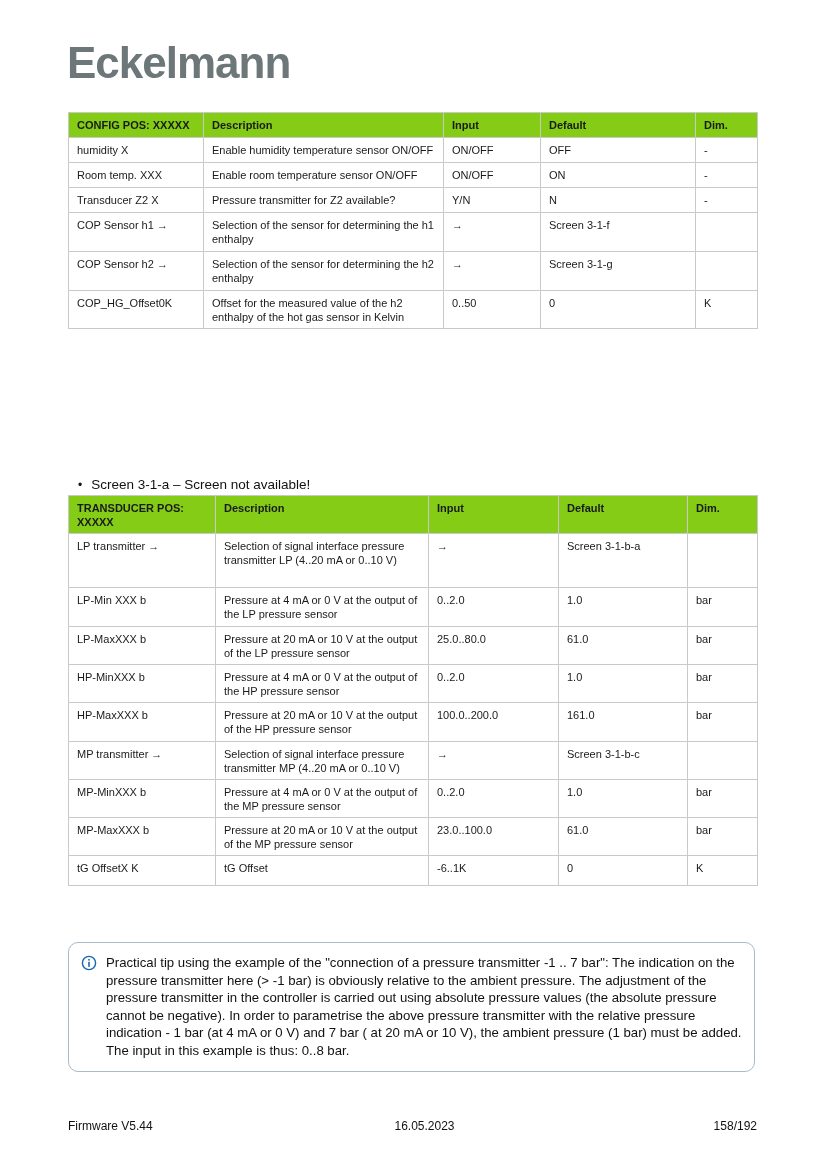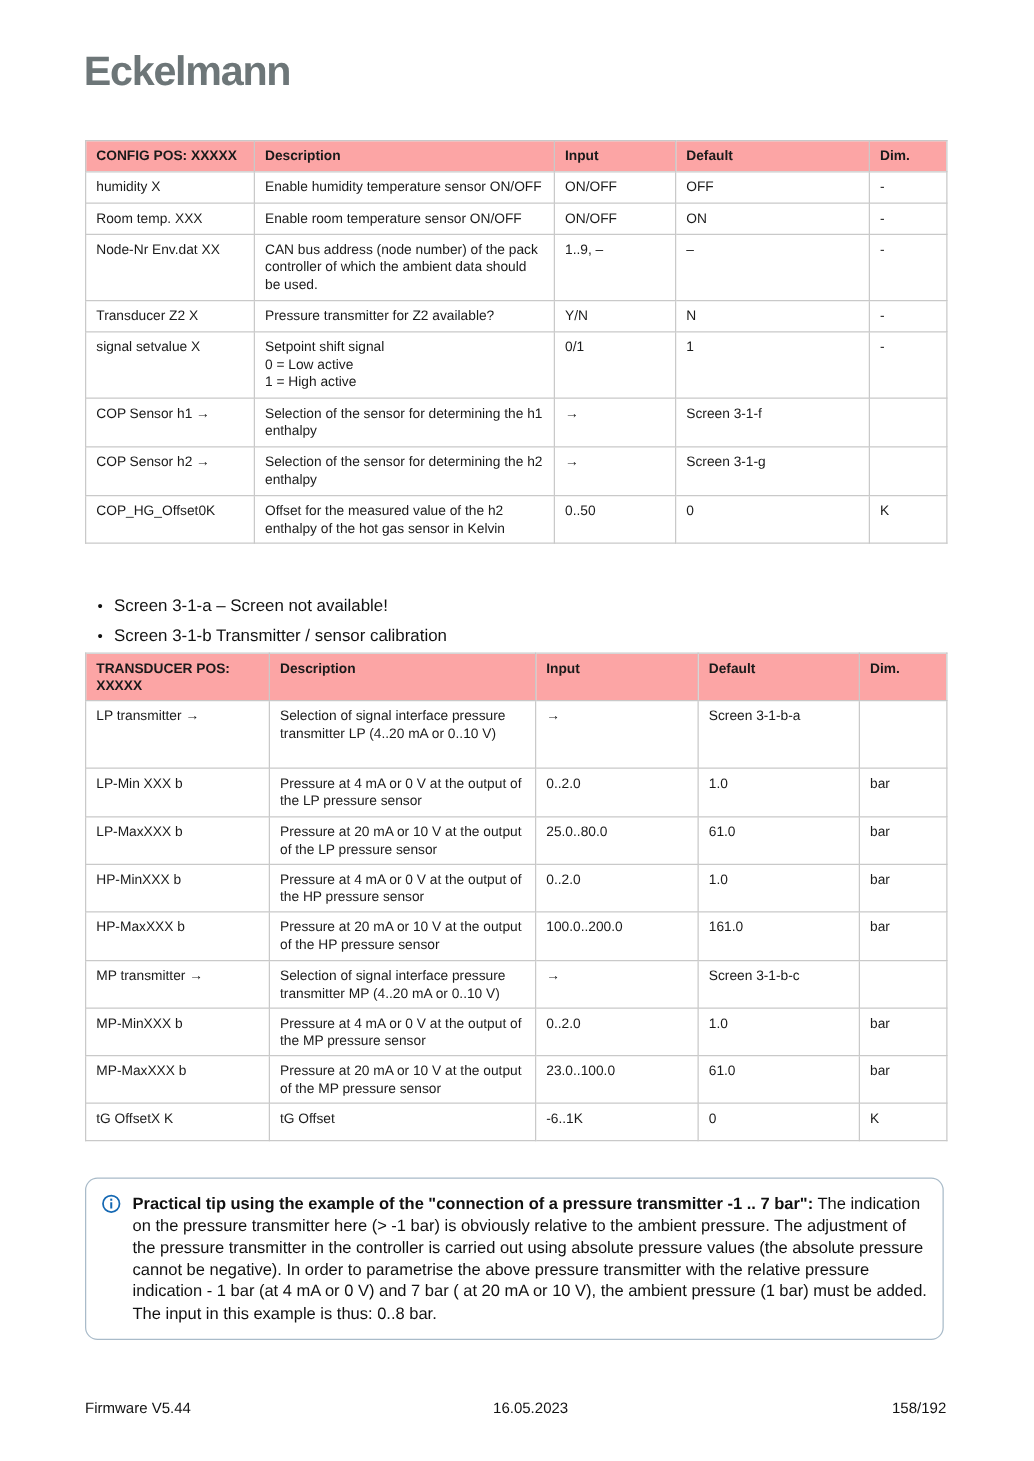--- a/index.html
+++ b/index.html
@@ -6,57 +6,57 @@
   .page{
     position:relative;
     width:827px;height:1169px;
     background:#ffffff;
     font-family:"Liberation Sans","DejaVu Sans",sans-serif;
     color:#1a1a1a;
     overflow:hidden;
   }
   .logo{
     position:absolute;left:67px;top:38px;
-    font-size:33px;font-weight:bold;letter-spacing:-1px;
+    font-size:44px;font-weight:bold;letter-spacing:-1px;
     color:#6d7678;
   }
   .content{position:absolute;left:68px;width:689px;}
   table{
     border-collapse:collapse;table-layout:fixed;width:689px;
     border:1px solid #a8a8a8;
   }
   th,td{
     border:1px solid #c9c9c9;
     vertical-align:top;
     font-size:11px;line-height:14px;
     padding:5px 8px 4px 8px;
     white-space:pre-line;
     overflow:hidden;
   }
-  th{ text-align:left;font-weight:bold;background:#fca5a5; }
+  th{ text-align:left;font-weight:bold;background:#84cc16; }
   td{ background:#ffffff; }
   .t1{top:112px;position:absolute;}
-  .t2{top:522px;position:absolute;padding-left:40px;}
+  .t2{top:495px;position:absolute;padding-left:40px;}
   .bullets{position:absolute;top:477px;left:10px;}
   .bullet-line{
     display:flex;align-items:baseline;gap:9px;
     font-size:13.5px;line-height:16px;margin-bottom:8px;color:#111;
   }
   .bullet-dot{font-size:12px;}
   .tipbox{
     position:absolute;top:942px;left:0;width:687px;
     border:1px solid #a9bbc9;border-radius:10px;
     padding:11px 12px 12px 12px;box-sizing:border-box;
     display:flex;gap:9px;
   }
   .tip-icon{flex:0 0 16px;padding-top:1px;}
   .tip-text{
     font-size:13.2px;line-height:17.5px;color:#111;
   }
-  .tip-bold{font-weight:bold;}
+  .tip-bold{font-weight:normal;}
   .footer{
     position:absolute;left:68px;top:1119px;width:689px;
     font-size:12px;color:#111;
   }
   .footer .f-center{position:absolute;left:12px;width:689px;text-align:center;}
   .footer .f-right{position:absolute;right:0;}
   .footer .f-left{position:absolute;left:0;}
   
   .t1 col.c1{width:135px}.t1 col.c2{width:240px}.t1 col.c3{width:97px}.t1 col.c4{width:155px}.t1 col.c5{width:62px}
   .t2 col.c1{width:147px}.t2 col.c2{width:213px}.t2 col.c3{width:130px}.t2 col.c4{width:129px}.t2 col.c5{width:70px}
@@ -93,41 +93,25 @@
         <td>OFF</td>
         <td>-</td>
       </tr>
       <tr style="height:25px">
         <td>Room temp. XXX</td>
         <td>Enable room temperature sensor ON/OFF</td>
         <td>ON/OFF</td>
         <td>ON</td>
         <td>-</td>
       </tr>
-      <tr style="height:53px">
-        <td>Node-Nr Env.dat XX</td>
-        <td>CAN bus address (node number) of the pack controller of which the ambient data should be used.</td>
-        <td>1..9, –</td>
-        <td>–</td>
-        <td>-</td>
-      </tr>
       <tr style="height:25px">
         <td>Transducer Z2 X</td>
         <td>Pressure transmitter for Z2 available?</td>
         <td>Y/N</td>
         <td>N</td>
-        <td>-</td>
-      </tr>
-      <tr style="height:53px">
-        <td>signal setvalue X</td>
-        <td>Setpoint shift signal
-0 = Low active
-1 = High active</td>
-        <td>0/1</td>
-        <td>1</td>
         <td>-</td>
       </tr>
       <tr style="height:39px">
         <td>COP Sensor h1 →</td>
         <td>Selection of the sensor for determining the h1 enthalpy</td>
         <td>→</td>
         <td>Screen 3-1-f</td>
         <td></td>
       </tr>
       <tr style="height:39px">

